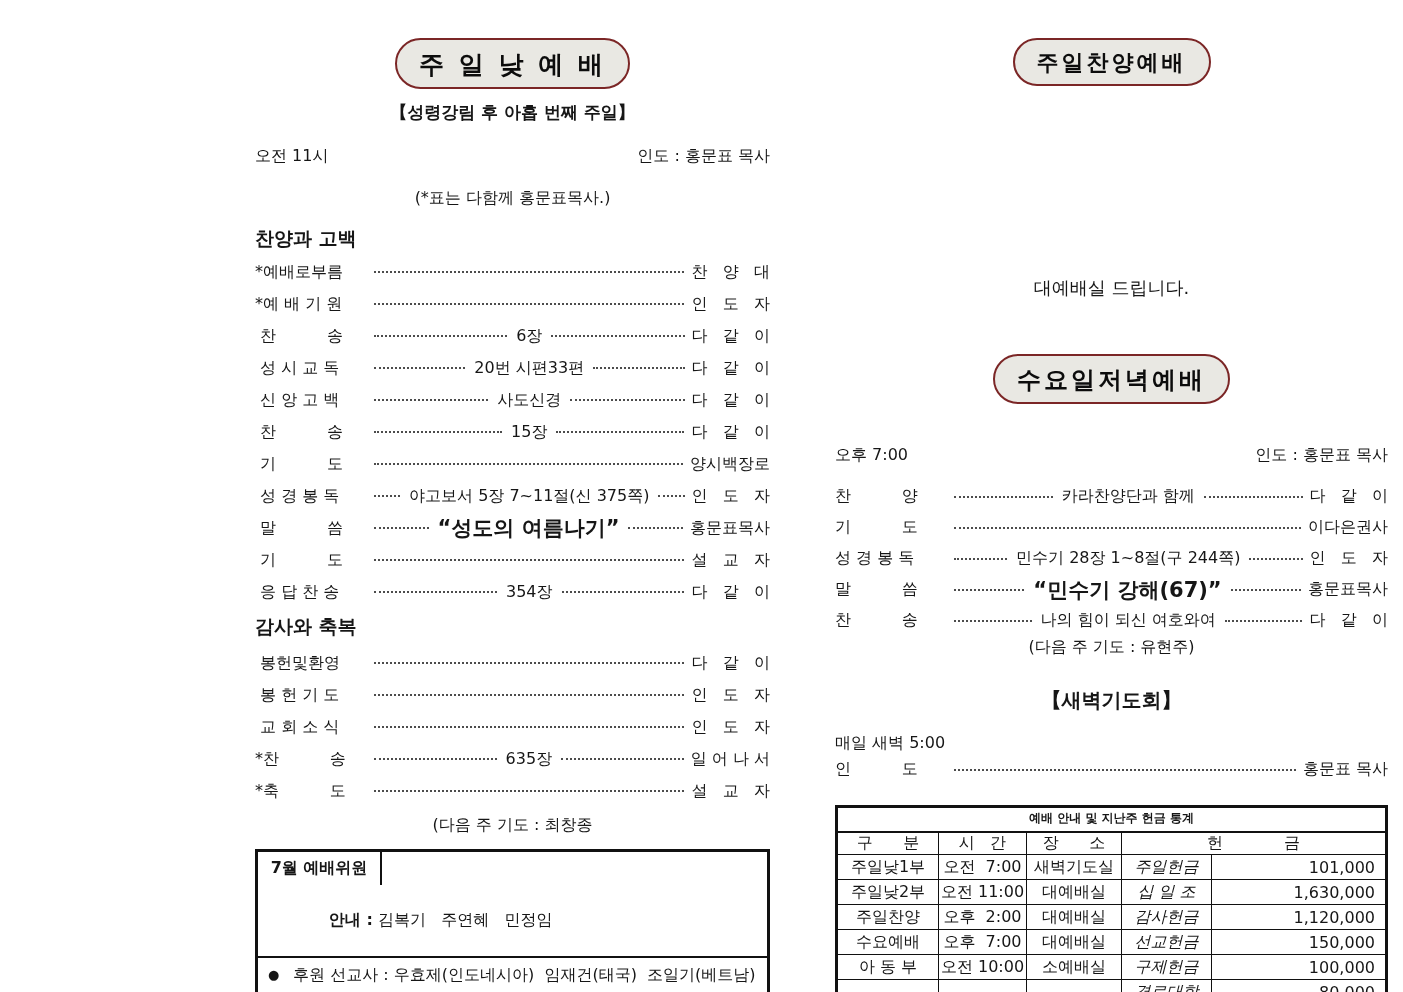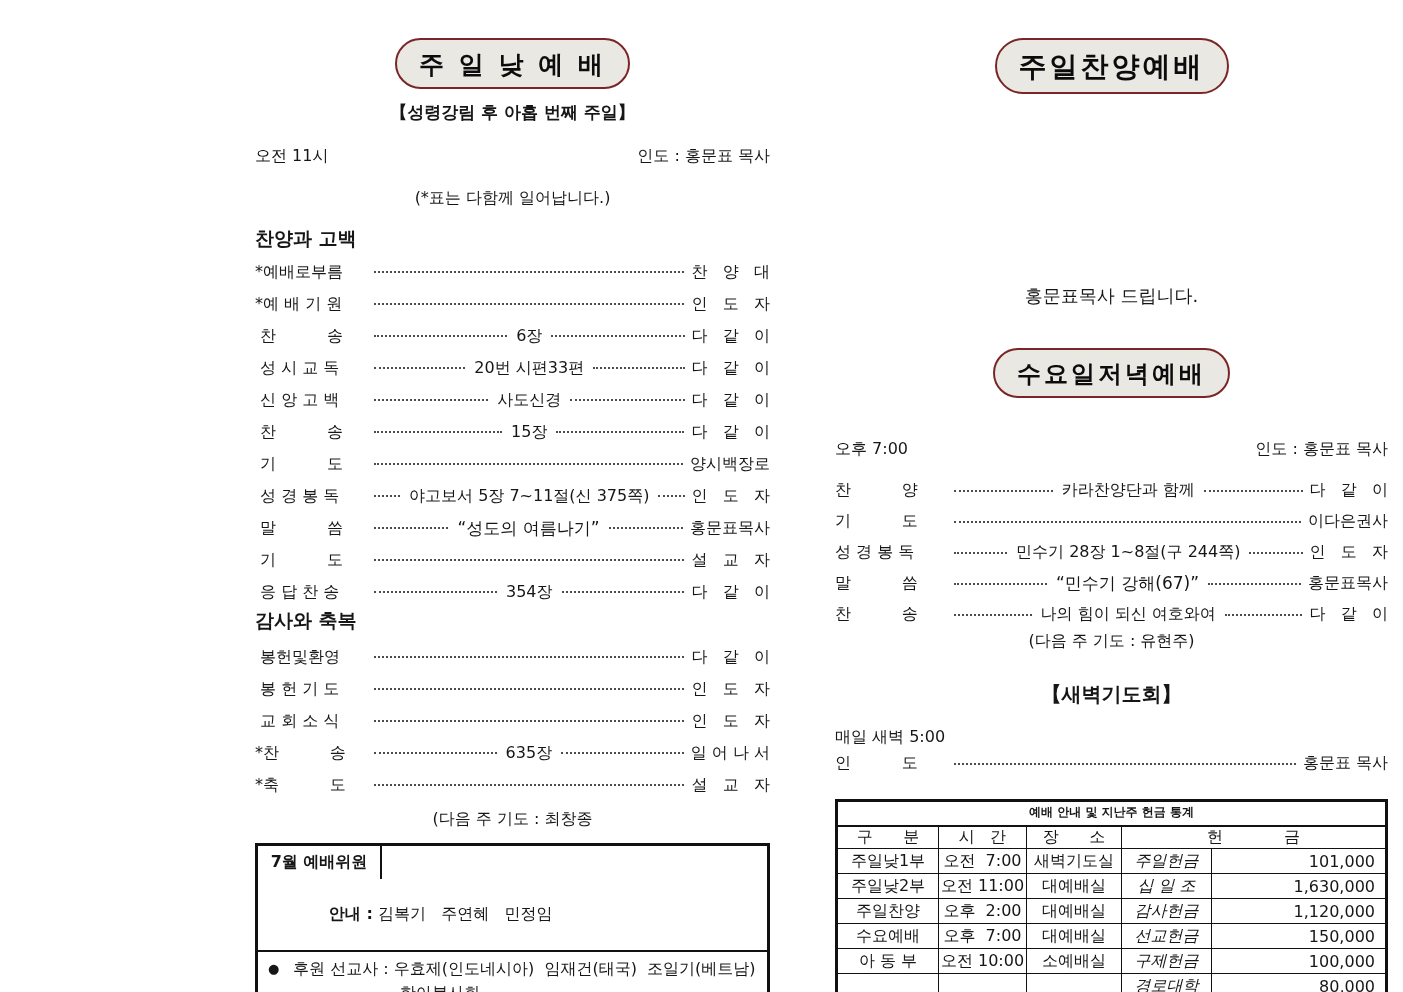--- a/index.html
+++ b/index.html
@@ -20,21 +20,21 @@
   }
   .subtitle { text-align:center; font-weight:bold; font-size:17px; margin-top:12px; white-space:pre; }
   .meta-line { display:flex; justify-content:space-between; font-size:16px; white-space:pre; }
   .note-center { text-align:center; font-size:16px; white-space:pre; }
   .sec-head { text-align:left; font-weight:bold; font-size:19px; }
 
   .wrow { display:flex; align-items:center; height:32px; font-size:16px; }
   .col-right .wrow { height:31px; }
   .wrow .lbl { white-space:pre; min-width:112px; }
   .wrow .ctr { white-space:pre; padding:0 2px; }
-  .wrow .ctr.b { font-weight:normal; font-size:17px; }
+  .wrow .ctr.b { font-weight:bold; font-size:21px; }
   .wrow .val { white-space:pre; }
   .dots { flex:1 1 auto; min-width:12px; position:relative; margin:0 7px; align-self:stretch; }
   .dots::before {
     content:""; position:absolute; left:0; right:0; top:calc(50% - 1px);
     border-top:2px dotted #4c4c4c;
   }
 
   
   .cbox { border:3px solid #111; margin-top:13px; font-size:16px; }
   .cbox-head { display:flex; border-bottom:2px solid #111; align-items:stretch;flex-direction:column; }
@@ -69,21 +69,21 @@
 
 <div class="page">
 
   <div class="col col-left">
     <div class="oval">주 일 낮 예 배</div>
     <div class="subtitle">【성령강림 후 아홉 번째 주일】</div>
     <div class="meta-line" style="margin-top:22px;">
       <span>오전 11시</span>
       <span>인도 : 홍문표 목사</span>
     </div>
-    <div class="note-center" style="margin-top:21px;">(*표는 다함께 일어납니다.)</div>
+    <div class="note-center" style="margin-top:21px;">(*표는 다함께 홍문표목사.)</div>
     <div class="sec-head" style="margin-top:17px;">찬양과 고백</div>
     <div id="left-rows-1" style="margin-top:4px;">
         <div class="wrow">
           <span class="lbl">*예배로부름</span>
           <span class="dots"></span>
           <span class="val">찬   양   대</span>
         </div>
         <div class="wrow">
           <span class="lbl">*예 배 기 원</span>
           <span class="dots"></span>
@@ -142,21 +142,21 @@
           <span class="val">설   교   자</span>
         </div>
         <div class="wrow">
           <span class="lbl"> 응 답 찬 송</span>
           <span class="dots"></span>
           <span class="ctr">354장</span>
           <span class="dots"></span>
           <span class="val">다   같   이</span>
         </div>
       </div>
-    <div class="sec-head" style="">감사와 축복</div>
+    <div class="sec-head" style="margin-top:6px;">감사와 축복</div>
     <div id="left-rows-2" style="margin-top:7px;">
         <div class="wrow">
           <span class="lbl"> 봉헌및환영</span>
           <span class="dots"></span>
           <span class="val">다   같   이</span>
         </div>
         <div class="wrow">
           <span class="lbl"> 봉 헌 기 도</span>
           <span class="dots"></span>
           <span class="val">인   도   자</span>
@@ -190,23 +190,23 @@
       </div>
       <div class="cbox-body" id="committee-lines">
           <div class="cline"><span class="bullet">●</span><span> 후원 선교사 : 우효제(인도네시아)  임재건(태국)  조일기(베트남)</span></div>
           <div class="cline ind2"><span>한아봉사회</span></div>
           <div class="cline"><span class="bullet">●</span><span> 후원 교회  : 조전교회</span></div>
         </div>
     </div>
   </div>
 
   <div class="col col-right">
-    <div class="oval" style="font-size:28px;">주일찬양예배</div>
-    <div class="note-center" style="margin-top:190px; font-size:18px;">홍문표목사 드립니다.</div>
-    <div class="oval" style="font-size:24px; margin-top:40px;">수요일저녁예배</div>
+    <div class="oval" style="font-size:22px;">주일찬양예배</div>
+    <div class="note-center" style="margin-top:190px; font-size:18px;">대예배실 드립니다.</div>
+    <div class="oval" style="font-size:24px; margin-top:54px;">수요일저녁예배</div>
     <div class="meta-line" style="margin-top:41px;">
       <span>오후 7:00</span>
       <span>인도 : 홍문표 목사</span>
     </div>
     <div id="right-rows" style="margin-top:15px;">
         <div class="wrow">
           <span class="lbl">찬          양</span>
           <span class="dots"></span>
           <span class="ctr">카라찬양단과 함께</span>
           <span class="dots"></span>

